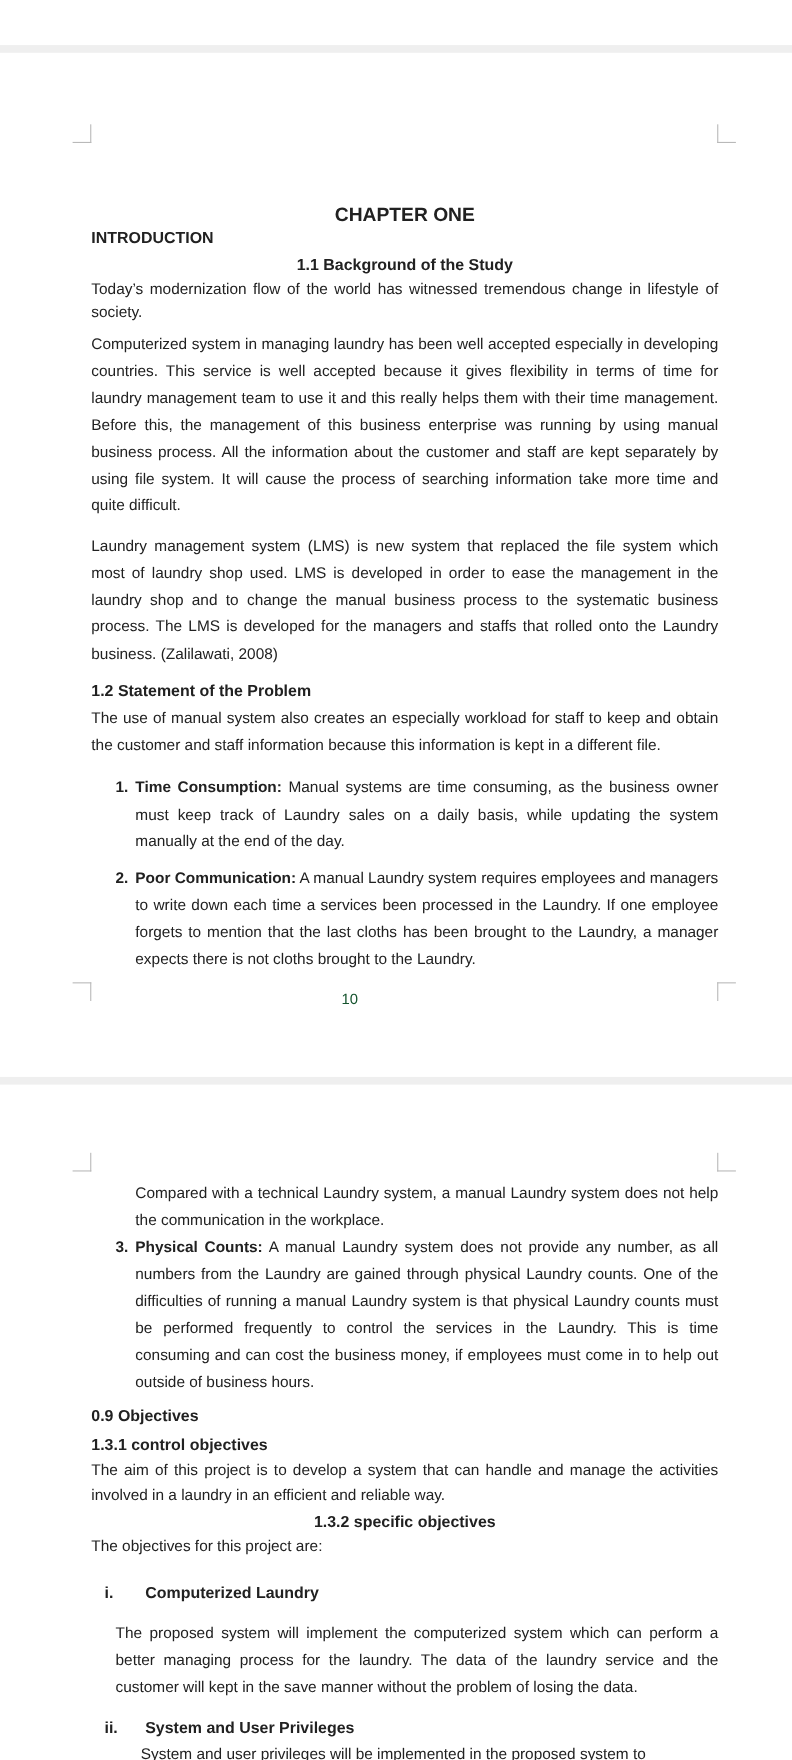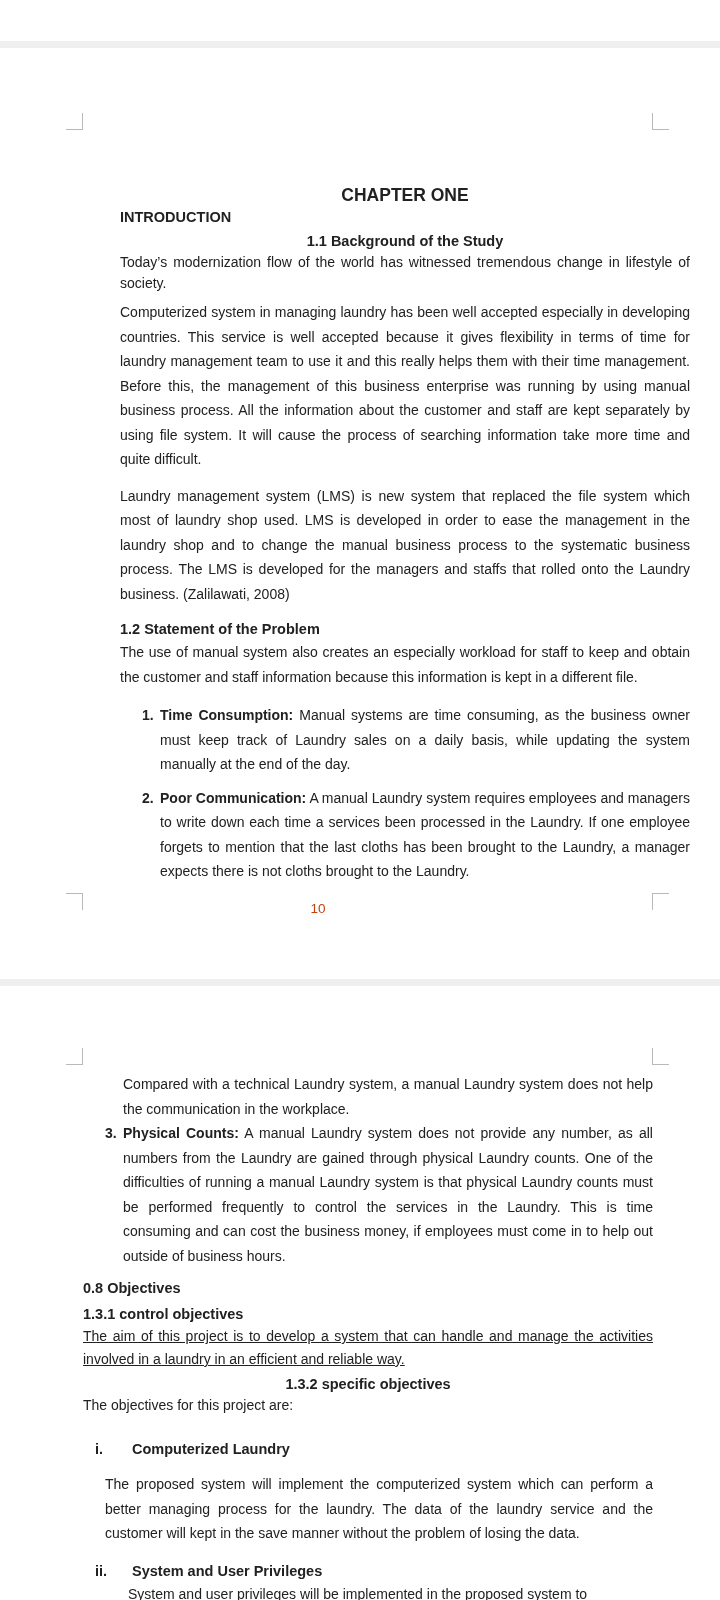--- a/index.html
+++ b/index.html
@@ -21,37 +21,37 @@
   .mark.br { border-left-width:1.5px;  border-top-width:1.5px;    left:652px; }
 
   .text-area { position:absolute; left:83px; width:570px; font-size:14px; }
 
   .chapter-title { font-size:17.5px; font-weight:bold; text-align:center; line-height:21px; }
   .chapter-subtitle { font-size:14.5px; font-weight:bold; line-height:22px; }
   h3.sec { font-size:14.5px; font-weight:bold; line-height:22px; }
 
   p.body { text-align:justify; line-height:24.5px; }
   p.tight { text-align:justify; line-height:21px; }
-  p.aim { text-align:justify; line-height:23px;text-decoration:underline; }
+  p.aim { text-align:justify; line-height:23px; }
 
   ol.num-list { list-style:none; }
   ol.num-list li { position:relative; padding-left:40px; text-align:justify;
     line-height:24.5px; margin-bottom:9px; }
   ol.num-list li .num { position:absolute; left:22px; font-weight:bold; }
   .lead { font-weight:bold; }
 
   .cont-para { padding-left:40px; text-align:justify; line-height:24.5px; }
 
   .roman { display:flex; font-weight:bold; font-size:14.5px; line-height:22px; }
   .roman .rnum { margin-left:12px; width:37px; }
   .roman-body { margin-left:22px; text-align:justify; line-height:24.5px; }
   .roman-body.indent-first { text-indent:23px; }
 
   .page-number { position:absolute; top:853px; left:0; width:636px; text-align:center;
-    color:#c2410c; font-size:13.5px; }
+    color:#14532d; font-size:13.5px; }
 
   .mt6  { margin-top:6px; }
   .mt12 { margin-top:12px; }
   .mt14 { margin-top:14px; }
   .mt22 { margin-top:22px; }
   .mt4  { margin-top:4px; }
   .mt2  { margin-top:2px;text-align:center; }
 </style>
 </head>
 <body>
@@ -60,21 +60,21 @@
 
   <div class="page page-strip"></div>
   <div class="gap"></div>
 
   <div class="page" id="page-10">
     <div class="mark tl" style="top:65px;"></div>
     <div class="mark tr" style="top:65px;"></div>
     <div class="mark bl" style="top:845px;"></div>
     <div class="mark br" style="top:845px;"></div>
 
-    <div class="text-area" style="top:137px;margin-left:37px;">
+    <div class="text-area" style="top:137px;">
       <div class="chapter-title">CHAPTER ONE</div>
       <div class="chapter-subtitle">INTRODUCTION</div>
       <h3 class="sec mt2">1.1 Background of the Study</h3>
       <p class="tight">Today’s modernization flow of the world has witnessed tremendous change in lifestyle of society.</p>
       <p class="body mt6">Computerized system in managing laundry has been well accepted especially in developing countries. This service is well accepted because it gives flexibility in terms of time for laundry management team to use it and this really helps them with their time management. Before this, the management of this business enterprise was running by using manual business process. All the information about the customer and staff are kept separately by using file system. It will cause the process of searching information take more time and quite difficult.</p>
       <p class="body mt12">Laundry management system (LMS) is new system that replaced the file system which most of laundry shop used. LMS is developed in order to ease the management in the laundry shop and to change the manual business process to the systematic business process. The LMS is developed for the managers and staffs that rolled onto the Laundry business. (Zalilawati, 2008)</p>
       <h3 class="sec mt12">1.2 Statement of the Problem</h3>
       <p class="body">The use of manual system also creates an especially workload for staff to keep and obtain the customer and staff information because this information is kept in a different file.</p>
 
       <ol class="num-list mt14">
@@ -98,21 +98,21 @@
 
     <div class="text-area" style="top:86px;">
       <p class="cont-para">Compared with a technical Laundry system, a manual Laundry system does not help the communication in the workplace.</p>
 
       <ol class="num-list">
         <li>
           <span class="num">3.</span><span class="lead">Physical Counts:</span> <span>A manual Laundry system does not provide any number, as all numbers from the Laundry are gained through physical Laundry counts. One of the difficulties of running a manual Laundry system is that physical Laundry counts must be performed frequently to control the services in the Laundry. This is time consuming and can cost the business money, if employees must come in to help out outside of business hours.</span>
         </li>
       </ol>
 
-      <h3 class="sec">0.8 Objectives</h3>
+      <h3 class="sec">0.9 Objectives</h3>
       <h3 class="sec mt4">1.3.1 control objectives</h3>
       <p class="aim">The aim of this project is to develop a system that can handle and manage the activities involved in a laundry in an efficient and reliable way.</p>
       <h3 class="sec mt2">1.3.2 specific objectives</h3>
       <p class="tight">The objectives for this project are:</p>
 
       <div class="roman mt22">
         <span class="rnum">i.</span>
         <span>Computerized Laundry</span>
       </div>
       <p class="roman-body mt12">The proposed system will implement the computerized system which can perform a better managing process for the laundry. The data of the laundry service and the customer will kept in the save manner without the problem of losing the data.</p>

